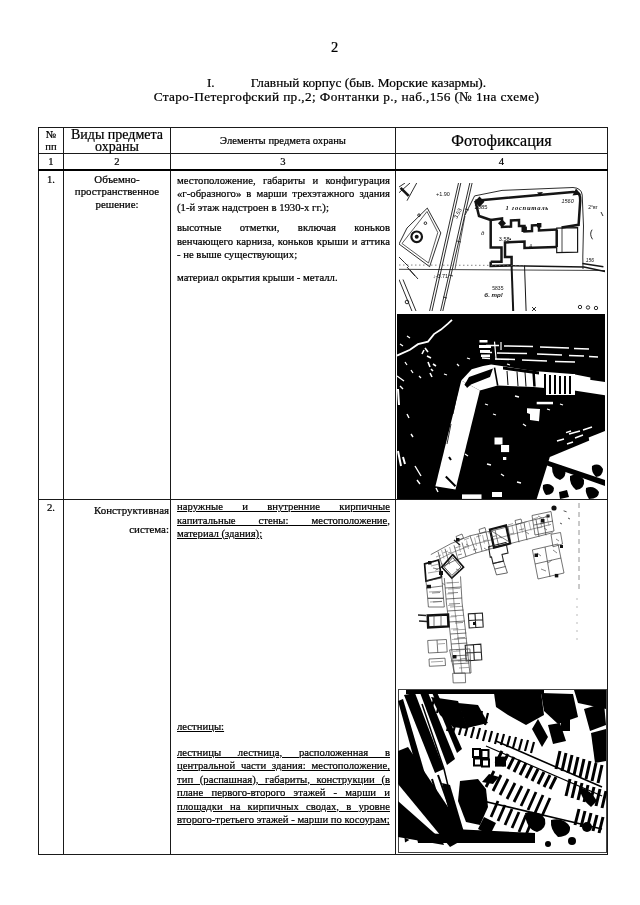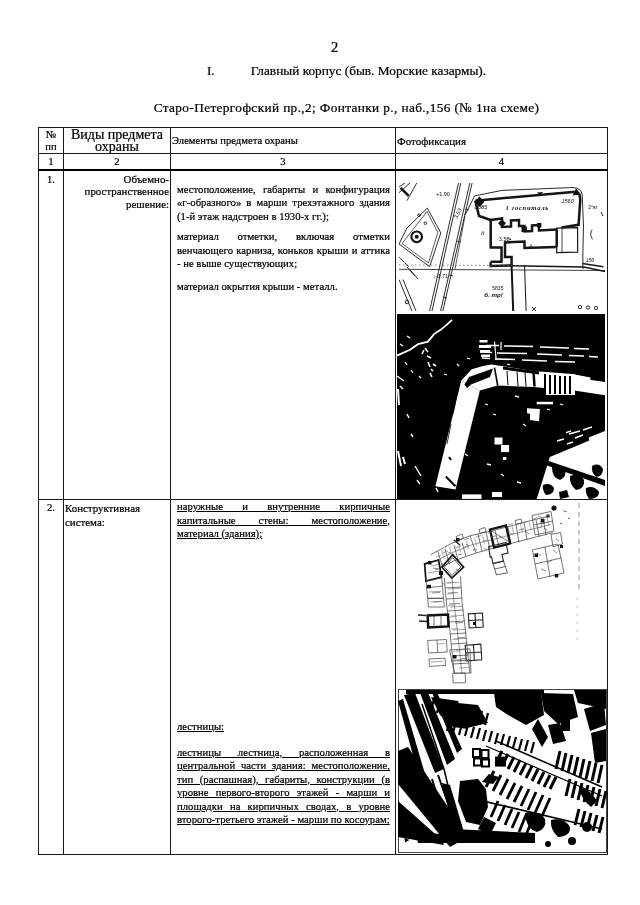--- a/index.html
+++ b/index.html
@@ -6,79 +6,79 @@
   body{width:640px;height:905px;background:#fff;color:#000;-webkit-text-stroke:0.22px #000;
        font-family:"Liberation Serif",serif;position:relative;overflow:hidden;}
   .abs{position:absolute;}
   .jl{text-align-last:justify;}
 </style>
 </head>
 <body>
 
 <div class="abs" style="left:0;top:38.5px;width:669px;text-align:center;font-size:14.5px;">2</div>
 
-<div class="abs" style="left:53px;top:64px;width:587px;text-align:center;font-size:13.3px;line-height:13.5px;">
+<div class="abs" style="left:53px;top:76px;width:587px;text-align:center;font-size:13.3px;line-height:13.5px;">
 <div>I.<span style="display:inline-block;width:36px;"></span>Главный корпус (быв. Морские казармы).</div>
-<div style="letter-spacing:0.37px;margin-top:23px;">Старо-Петергофский пр.,2; Фонтанки р., наб.,156 (№ 1на схеме)</div>
+<div style="letter-spacing:0.37px;">Старо-Петергофский пр.,2; Фонтанки р., наб.,156 (№ 1на схеме)</div>
 </div>
 
 <table class="abs" style="left:38px;top:127px;border-collapse:collapse;table-layout:fixed;width:569px;font-size:10.7px;" cellspacing="0">
  <colgroup>
       <col style="width:25px">
       <col style="width:107px">
       <col style="width:225px">
       <col style="width:212px">
     </colgroup>
 
  <tbody>
       <tr style="height:26px;">
   <td style="border:1px solid #1a1a1a;text-align:center;vertical-align:middle;font-size:10.6px;line-height:11.5px;">№<br>пп</td>
   <td style="border:1px solid #1a1a1a;text-align:center;vertical-align:middle;font-size:14px;line-height:11.5px;">Виды предмета<br>охраны</td>
-  <td style="border:1px solid #1a1a1a;vertical-align:middle;font-size:10.6px;">Элементы предмета охраны</td>
-  <td style="border:1px solid #1a1a1a;text-align:left;vertical-align:middle;font-size:11px;">Фотофиксация</td>
+  <td style="border:1px solid #1a1a1a;text-align:center;vertical-align:middle;font-size:10.6px;">Элементы предмета охраны</td>
+  <td style="border:1px solid #1a1a1a;text-align:center;vertical-align:middle;font-size:16px;">Фотофиксация</td>
  </tr>
 
  <tr style="height:16px;">
   <td style="border:1px solid #1a1a1a;border-bottom:2px solid #000;text-align:center;font-size:10.6px;">1</td>
   <td style="border:1px solid #1a1a1a;border-bottom:2px solid #000;text-align:center;font-size:10.6px;">2</td>
   <td style="border:1px solid #1a1a1a;border-bottom:2px solid #000;text-align:center;font-size:10.6px;">3</td>
   <td style="border:1px solid #1a1a1a;border-bottom:2px solid #000;text-align:center;font-size:10.6px;">4</td>
  </tr>
 
  <tr style="height:330px;">
   <td style="border:1px solid #1a1a1a;vertical-align:top;text-align:center;padding-top:2.5px;">1.</td>
-  <td style="border:1px solid #1a1a1a;vertical-align:top;text-align:right;padding-top:2px;line-height:12.6px;font-size:10.9px;">Объемно-<br>пространственное<br>решение:</td>
-  <td style="border:1px solid #1a1a1a;vertical-align:top;padding:12px 5px 0 6px;line-height:13.5px;">
+  <td style="border:1px solid #1a1a1a;vertical-align:top;text-align:center;padding-top:2px;line-height:12.6px;font-size:10.9px;">Объемно-<br>пространственное<br>решение:</td>
+  <td style="border:1px solid #1a1a1a;vertical-align:top;padding:3px 5px 0 6px;line-height:13.5px;">
     <div class="jl">местоположение, габариты и конфигурация</div>
     <div class="jl">«г-образного» в марши трехэтажного здания</div>
     <div>(1-й этаж надстроен в 1930-х гг.);</div>
     <div style="height:7px;"></div>
-    <div class="jl">материал отметки, включая отметки</div>
+    <div class="jl">высотные отметки, включая коньков</div>
     <div class="jl">венчающего карниза, коньков крыши и аттика</div>
     <div>- не выше существующих;</div>
     <div style="height:9.4px;"></div>
     <div>материал окрытия крыши - металл.</div>
   </td>
   <td style="border:1px solid #1a1a1a;vertical-align:top;"></td>
  </tr>
 
  <tr style="height:355px;">
   <td style="border:1px solid #1a1a1a;vertical-align:top;text-align:center;padding-top:1px;">2.</td>
-  <td style="border:1px solid #1a1a1a;vertical-align:top;text-align:left;padding-top:0.5px;line-height:14px;font-size:10.9px;">Конструктивная<br>система:</td>
+  <td style="border:1px solid #1a1a1a;vertical-align:top;text-align:right;padding-top:0.5px;line-height:19px;font-size:10.9px;">Конструктивная<br>система:</td>
   <td style="border:1px solid #1a1a1a;vertical-align:top;padding:0px 5px 0 6px;line-height:13.5px;text-decoration:underline;">
     <div class="jl">наружные и внутренние кирпичные</div>
     <div class="jl">капитальные стены: местоположение,</div>
     <div>материал (здания);</div>
     <div style="height:179.7px;"></div>
     <div>лестницы:</div>
     <div style="height:12px;"></div>
     <div class="jl">лестницы лестница, расположенная в</div>
     <div class="jl">центральной части здания: местоположение,</div>
     <div class="jl">тип (распашная), габариты, конструкции (в</div>
-    <div class="jl">уровне первого-второго этажей - марши и</div>
+    <div class="jl">плане первого-второго этажей - марши и</div>
     <div class="jl">площадки на кирпичных сводах, в уровне</div>
     <div>второго-третьего этажей - марши по косоурам;</div>
   </td>
   <td style="border:1px solid #1a1a1a;vertical-align:top;"></td>
  </tr>
 </tbody>
   </table>
 
 <div class="abs" id="map" style="left:399px;top:183px;width:206px;height:128px;">
 <svg width="206" height="128" viewBox="0 0 206 128" xmlns="http://www.w3.org/2000/svg">

